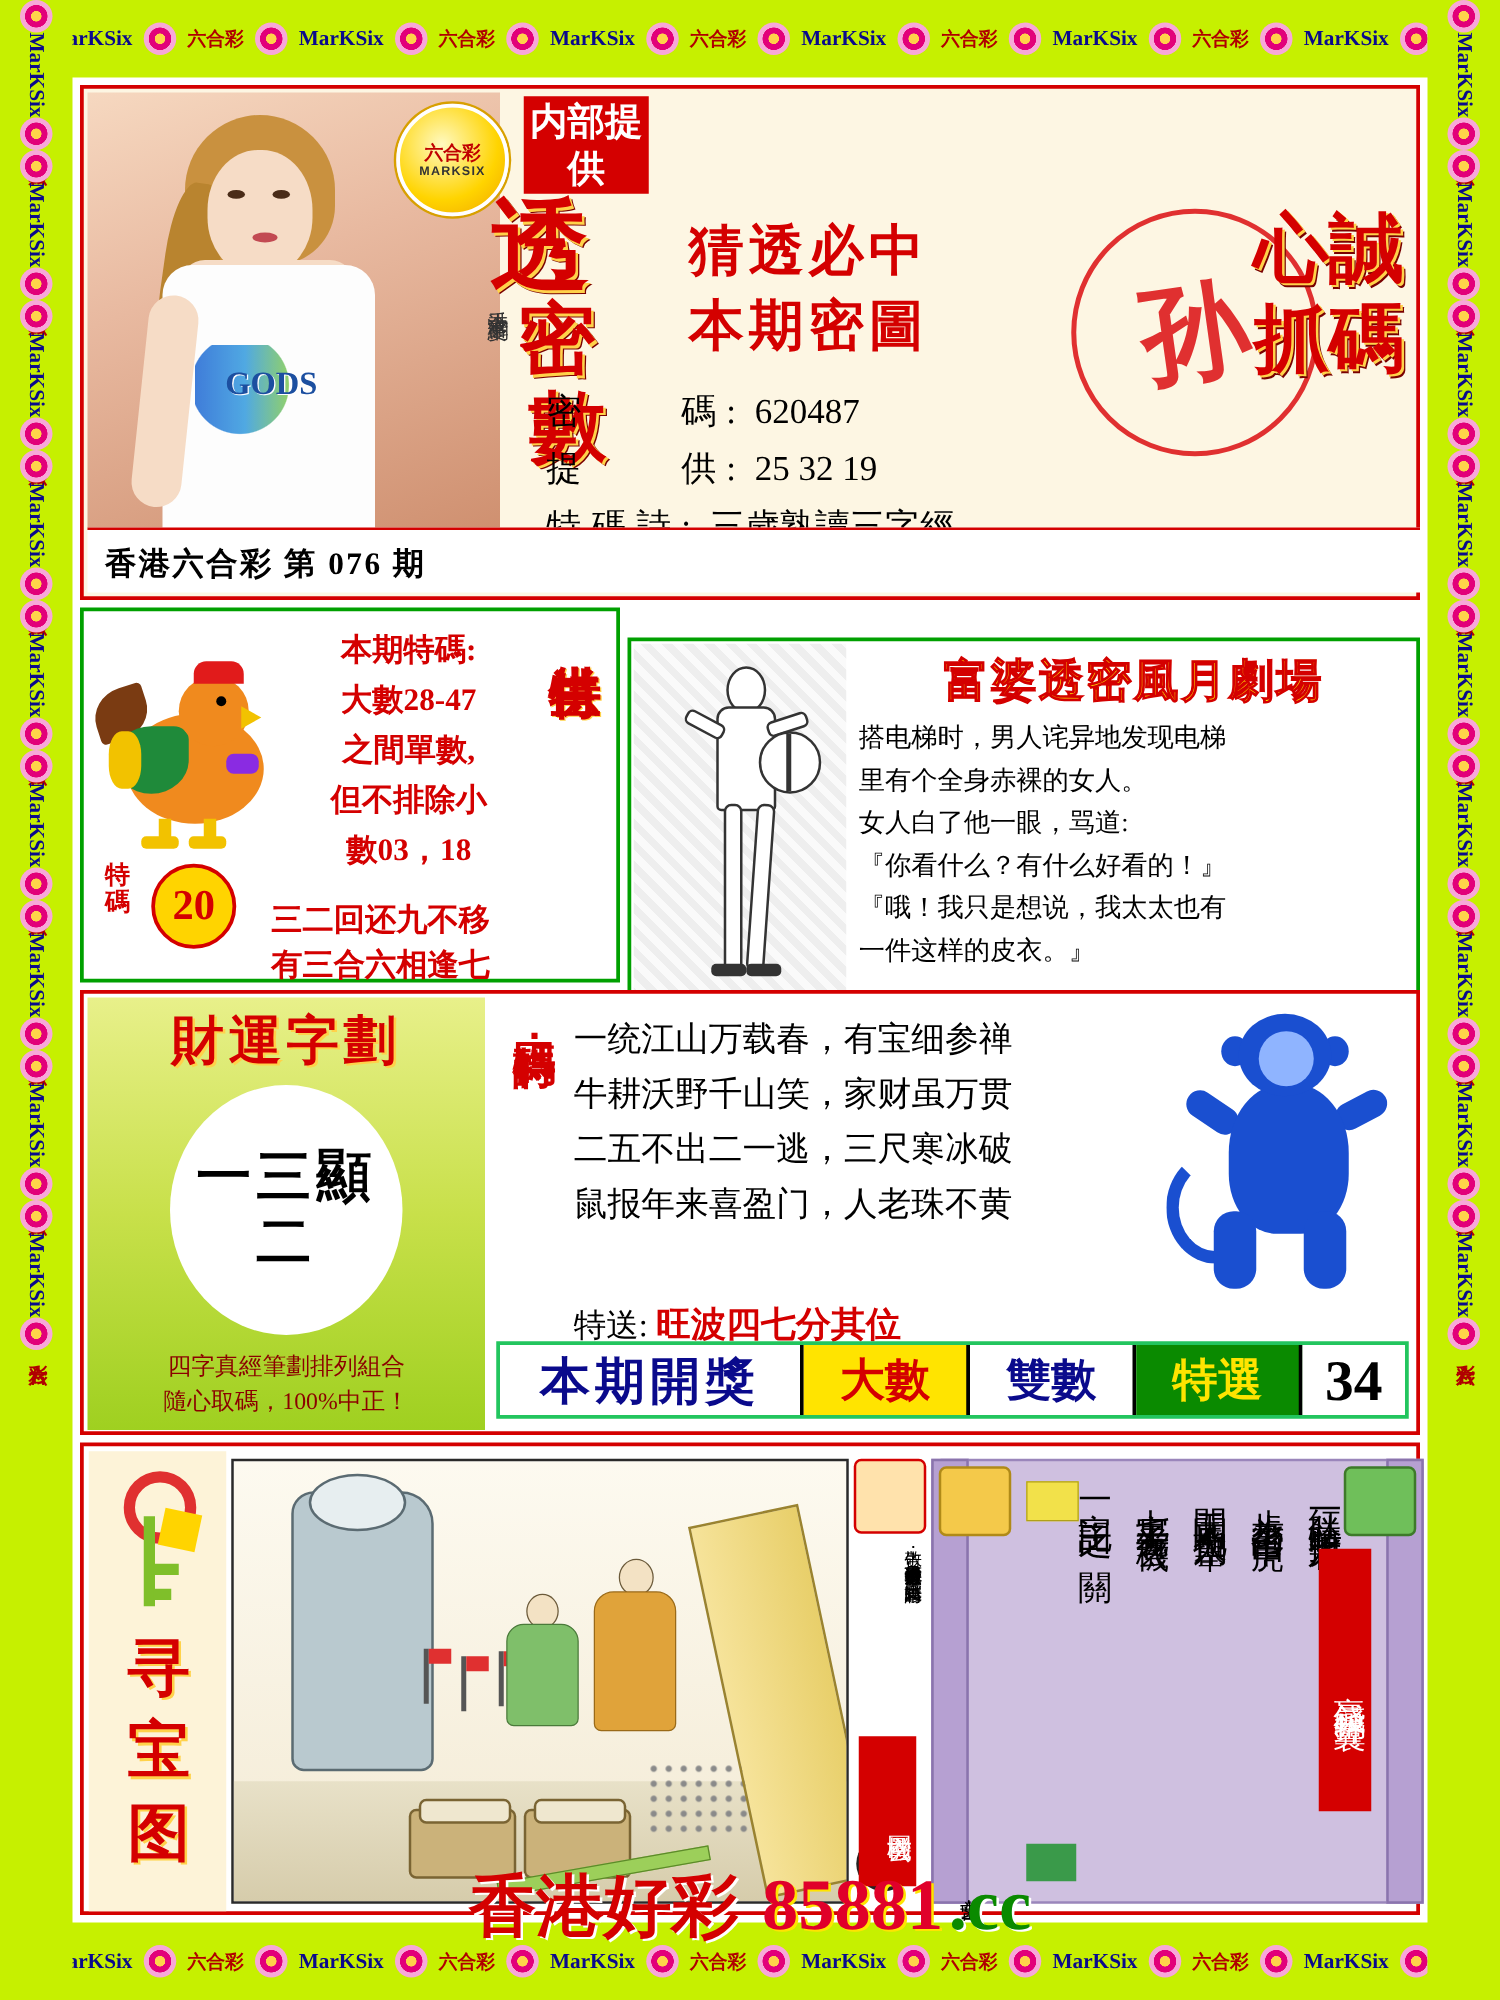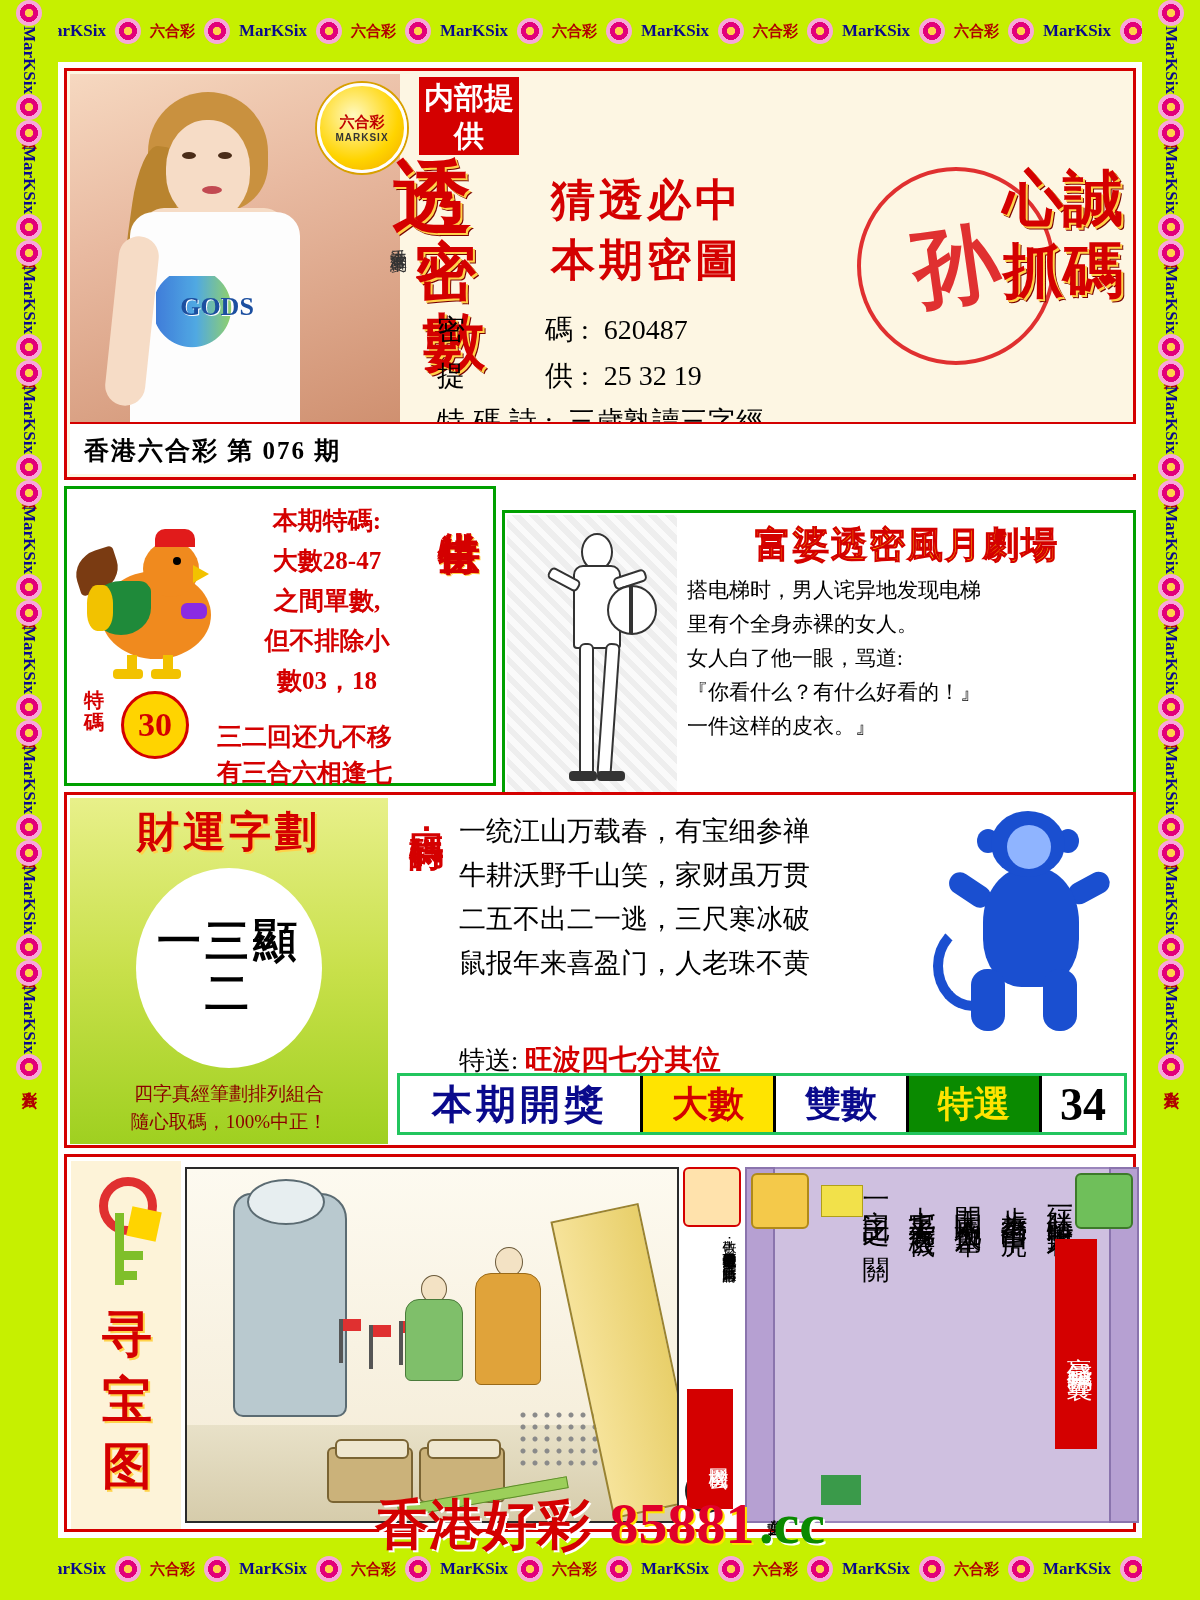--- a/index.html
+++ b/index.html
@@ -449,21 +449,21 @@
         <div class="rst-beak"></div>
         <div class="rst-bow"></div>
         <div class="rst-leg a"></div>
           <div class="rst-leg b"></div>
         <div class="rst-foot a"></div>
           <div class="rst-foot b"></div>
       </div>
 
       <div class="tema-wrap">
         <div class="tema-lbl">特碼</div>
-        <div class="tema-ball">30</div>
+        <div class="tema-ball">20</div>
       </div>
 
       <div class="r2l-text">
         <div>本期特碼:</div>
         <div>大數28-47</div>
         <div>之間單數,</div>
         <div>但不排除小</div>
         <div>數03，18</div>
       </div>
 
@@ -488,20 +488,21 @@
           <div class="ld-shoeL"></div>
             <div class="ld-shoeR"></div>
         </div>
       </div>
       <div class="joke-title">富婆透密風月劇場</div>
       <div class="joke-body">
         <div>搭电梯时，男人诧异地发现电梯</div>
         <div>里有个全身赤裸的女人。</div>
         <div>女人白了他一眼，骂道:</div>
         <div>『你看什么？有什么好看的！』</div>
+        <div>『哦！我只是想说，我太太也有</div>
         <div>一件这样的皮衣。』</div>
       </div>
     </div>
 
     <div class="box r3">
 
       <div class="cy">
         <div class="cy-title">財運字劃</div>
         <div class="cy-oval">
           <span>一三顯二</span>

